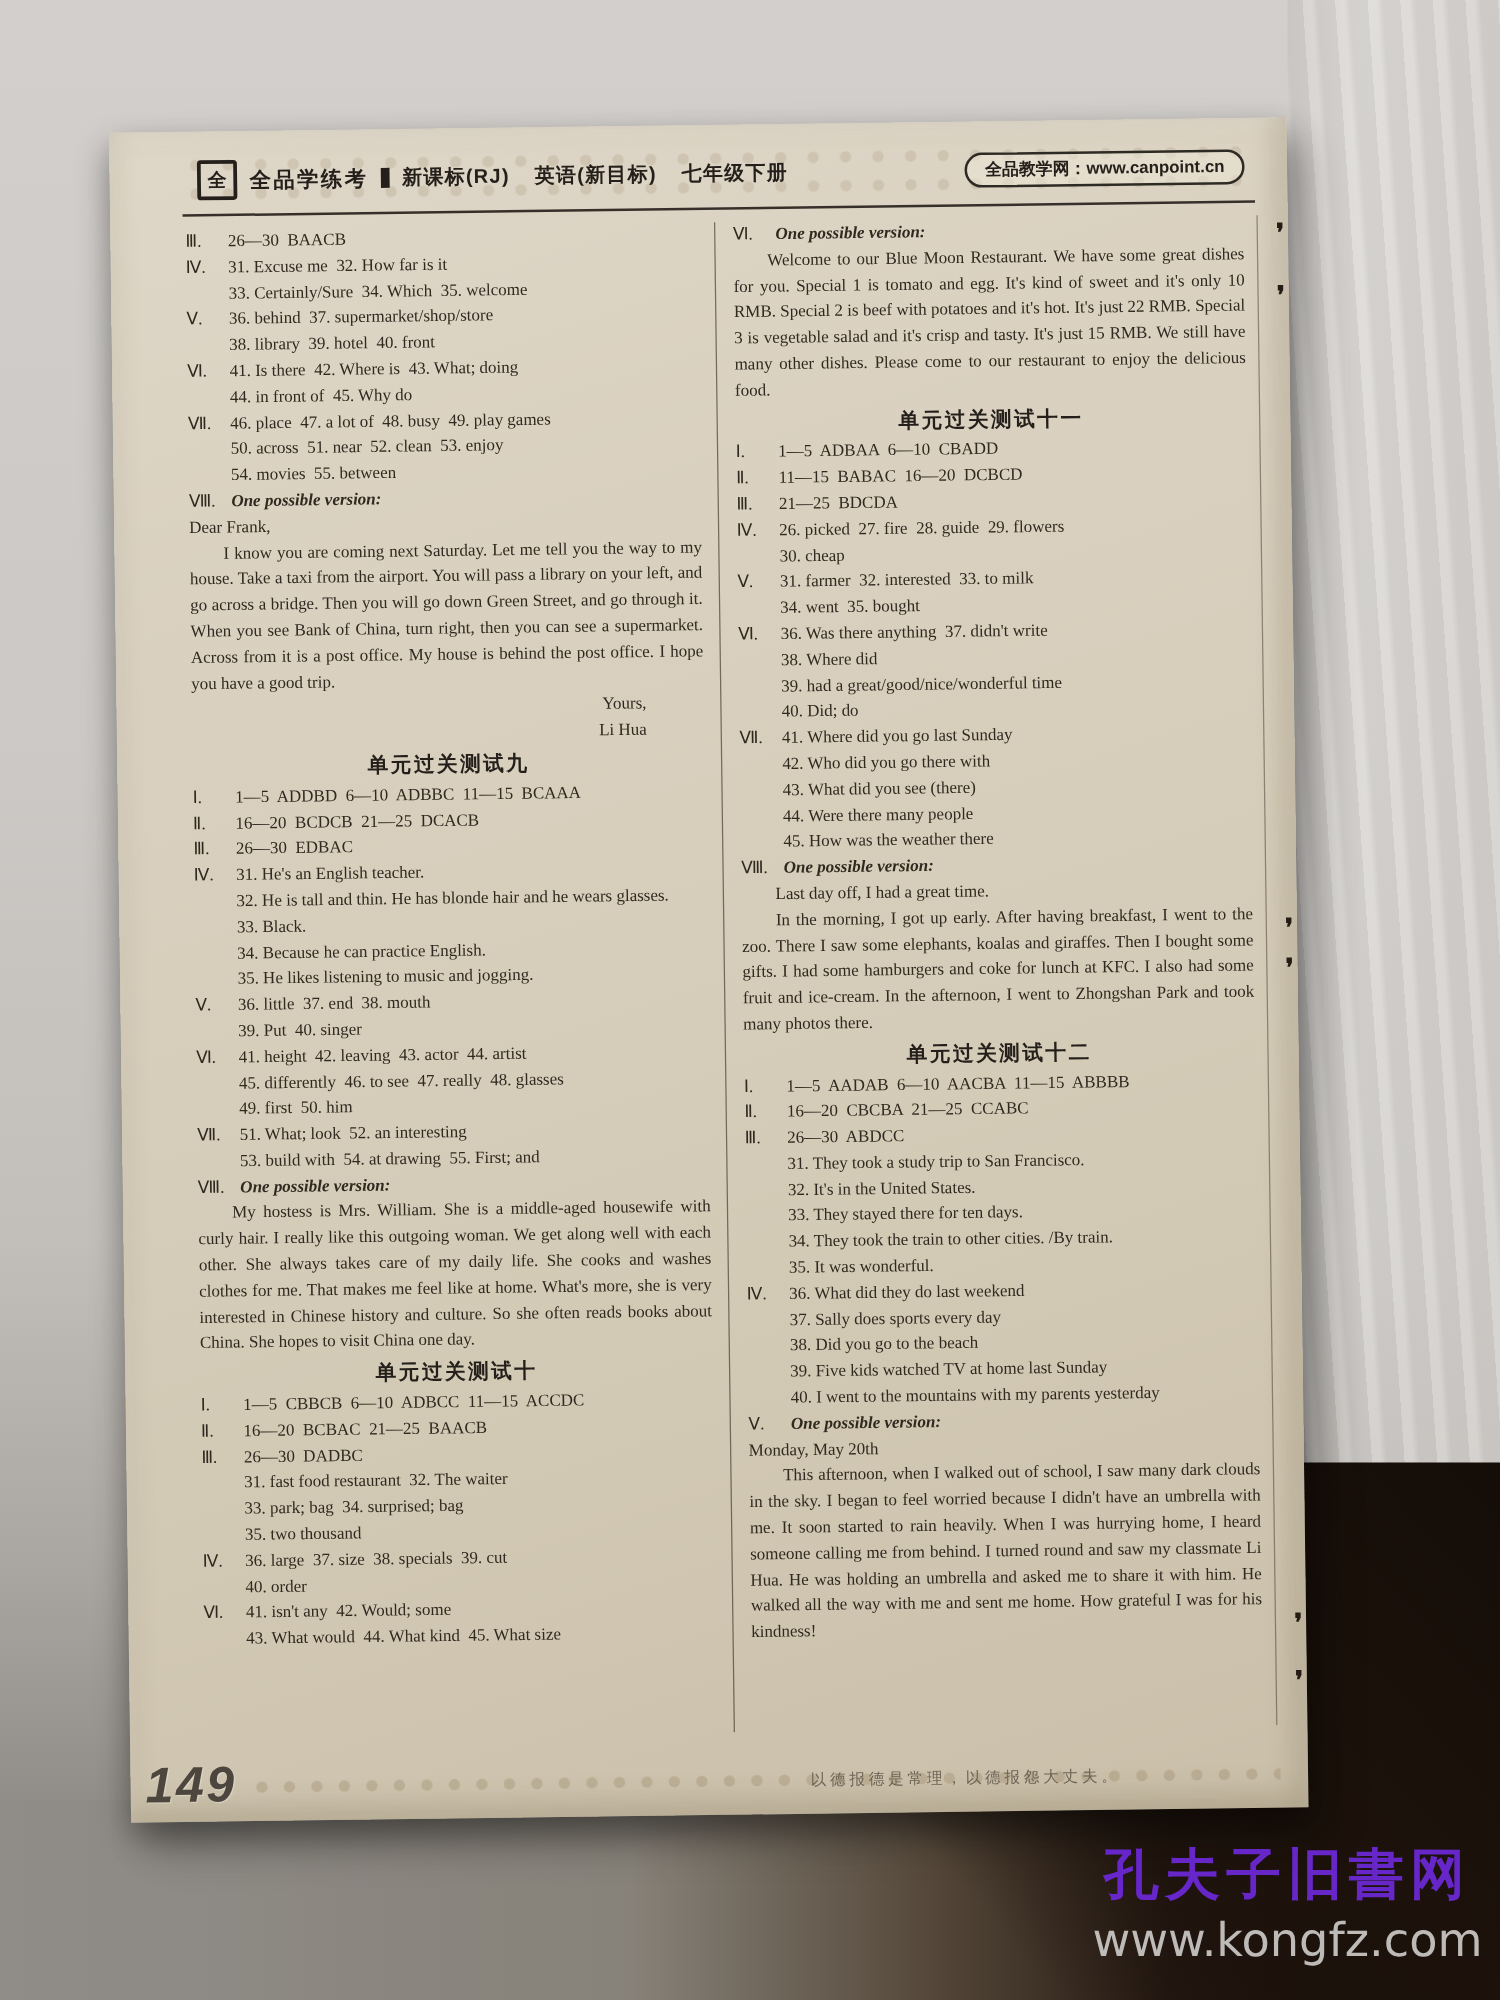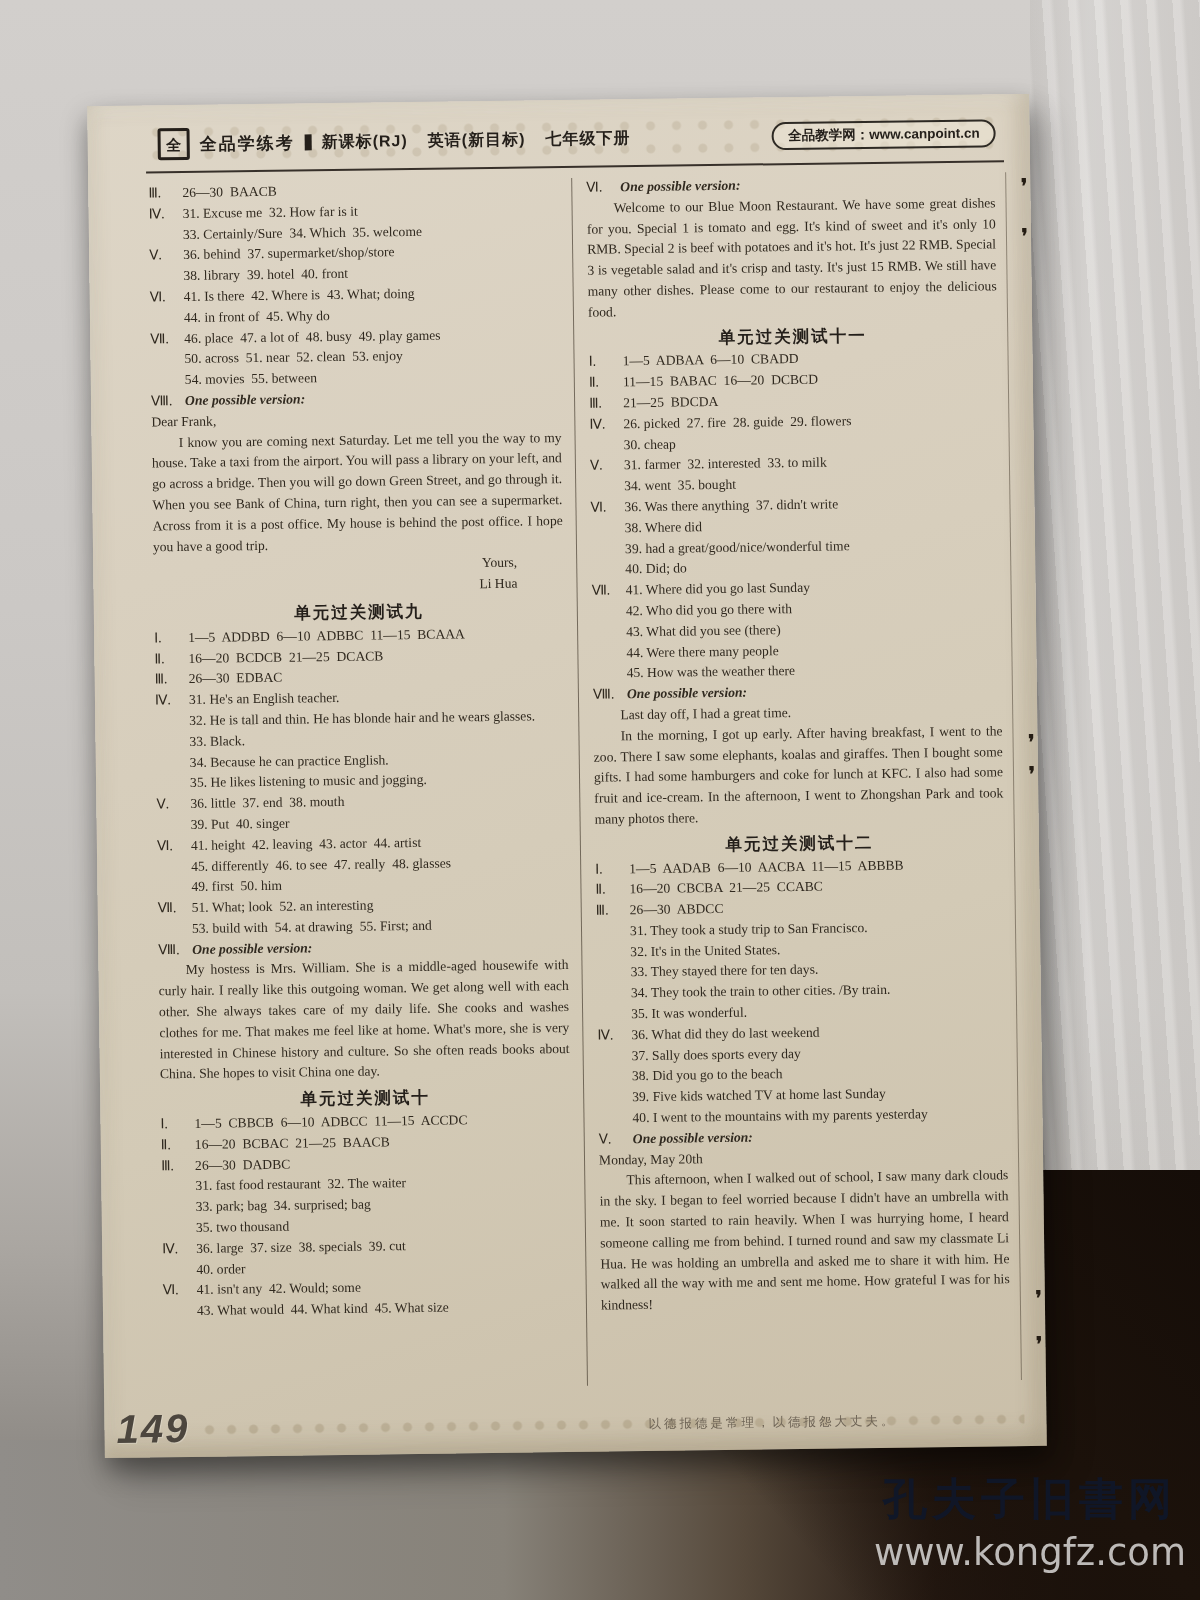--- a/index.html
+++ b/index.html
@@ -60,21 +60,21 @@
   .footer-strip{position:absolute;left:96px;right:22px;bottom:14px;height:26px;
     display:flex;align-items:center;
     background-image:radial-gradient(circle at 9px 13px,rgba(140,122,88,.28) 0 4px,rgba(140,122,88,0) 5px);
     background-size:22px 26px;}
   .motto{margin-left:auto;margin-right:128px;font-size:12.5px;color:#6d6355;letter-spacing:3px;white-space:nowrap;}
   .page-num{position:absolute;left:12px;bottom:6px;
     font:bold italic 40px "Liberation Sans",sans-serif;color:#4c463e;letter-spacing:2px;
     text-shadow:1px 1px 0 rgba(255,255,250,.25);}
   
   .watermark{position:absolute;right:14px;bottom:26px;text-align:center;}
-  .wm-cn{font-family:Liberation Mono, monospace;font-weight:bold;font-size:44px;letter-spacing:5px;color:#0f172a;opacity:.92;}
+  .wm-cn{font-family:Liberation Mono, monospace;font-weight:bold;font-size:44px;letter-spacing:5px;color:#6d28d9;opacity:.92;}
   .wm-url{font-family:"DejaVu Sans",sans-serif;font-size:37px;color:#cfcdcb;opacity:.9;margin-top:2px;}
 </style>
 </head>
 <body>
 
 <div class="bg-wall"></div>
 <div class="bg-right-band"></div>
 <div class="bg-table"></div>
 <div class="bg-dark-corner"></div>
 

